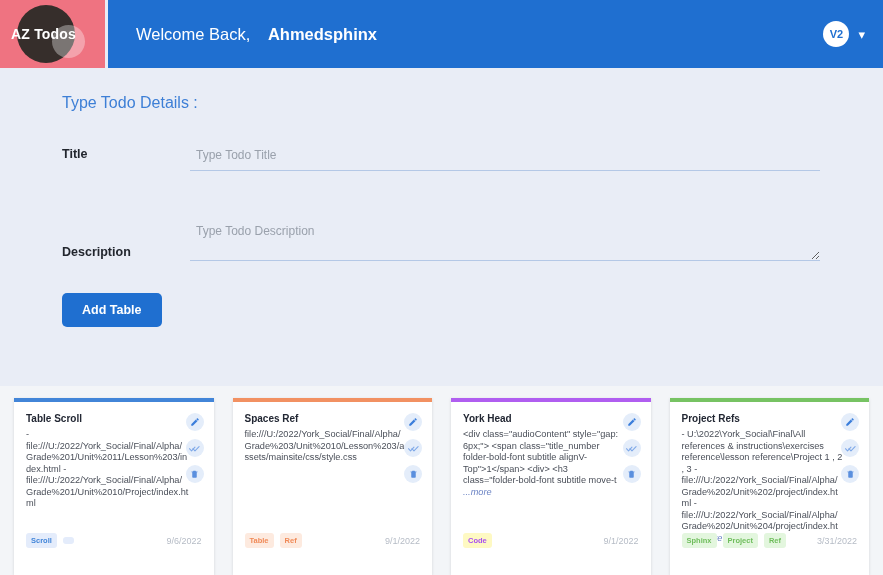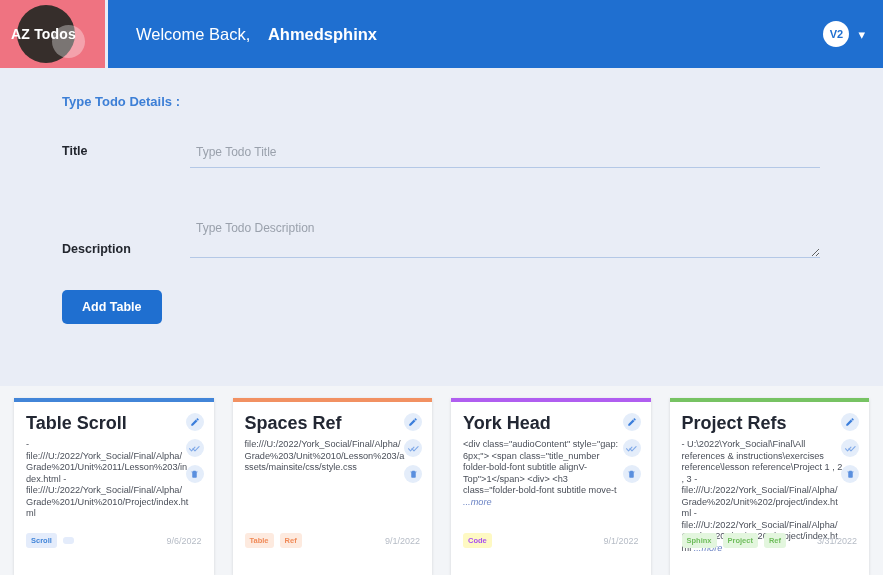--- a/index.html
+++ b/index.html
@@ -79,22 +79,22 @@
 
   
   .form-area {
     background: #e9edf6;
     height: 318px;
     padding: 26px 0 0 0;
     position: relative;
   }
   .form-title {
     color: #3d7fd6;
-    font-weight: bold;
-    font-size: 13px;
+    font-weight: normal;
+    font-size: 16px;
     margin-left: 62px;
     margin-bottom: 33px;
   }
   .form-row {
     display: flex;
     align-items: flex-start;
     margin-bottom: 0;
   }
   .form-label {
     width: 190px;
@@ -156,21 +156,21 @@
     flex: 1;
     background: #ffffff;
     border-top: 4px solid #4285d8;
     box-shadow: 0 1px 3px rgba(0,0,0,0.13);
     position: relative;
     padding: 11px 12px 0 12px;
     height: 177px;
     overflow: hidden;
   }
   .card-title {
-    font-size: 18px;
+    font-size: 10px;
     font-weight: bold;
     color: #222733;
     margin-bottom: 5px;
   }
   .card-body {
     font-size: 9.2px;
     line-height: 11.5px;
     color: #4a4f59;
     width: 163px;
     word-break: break-word;

